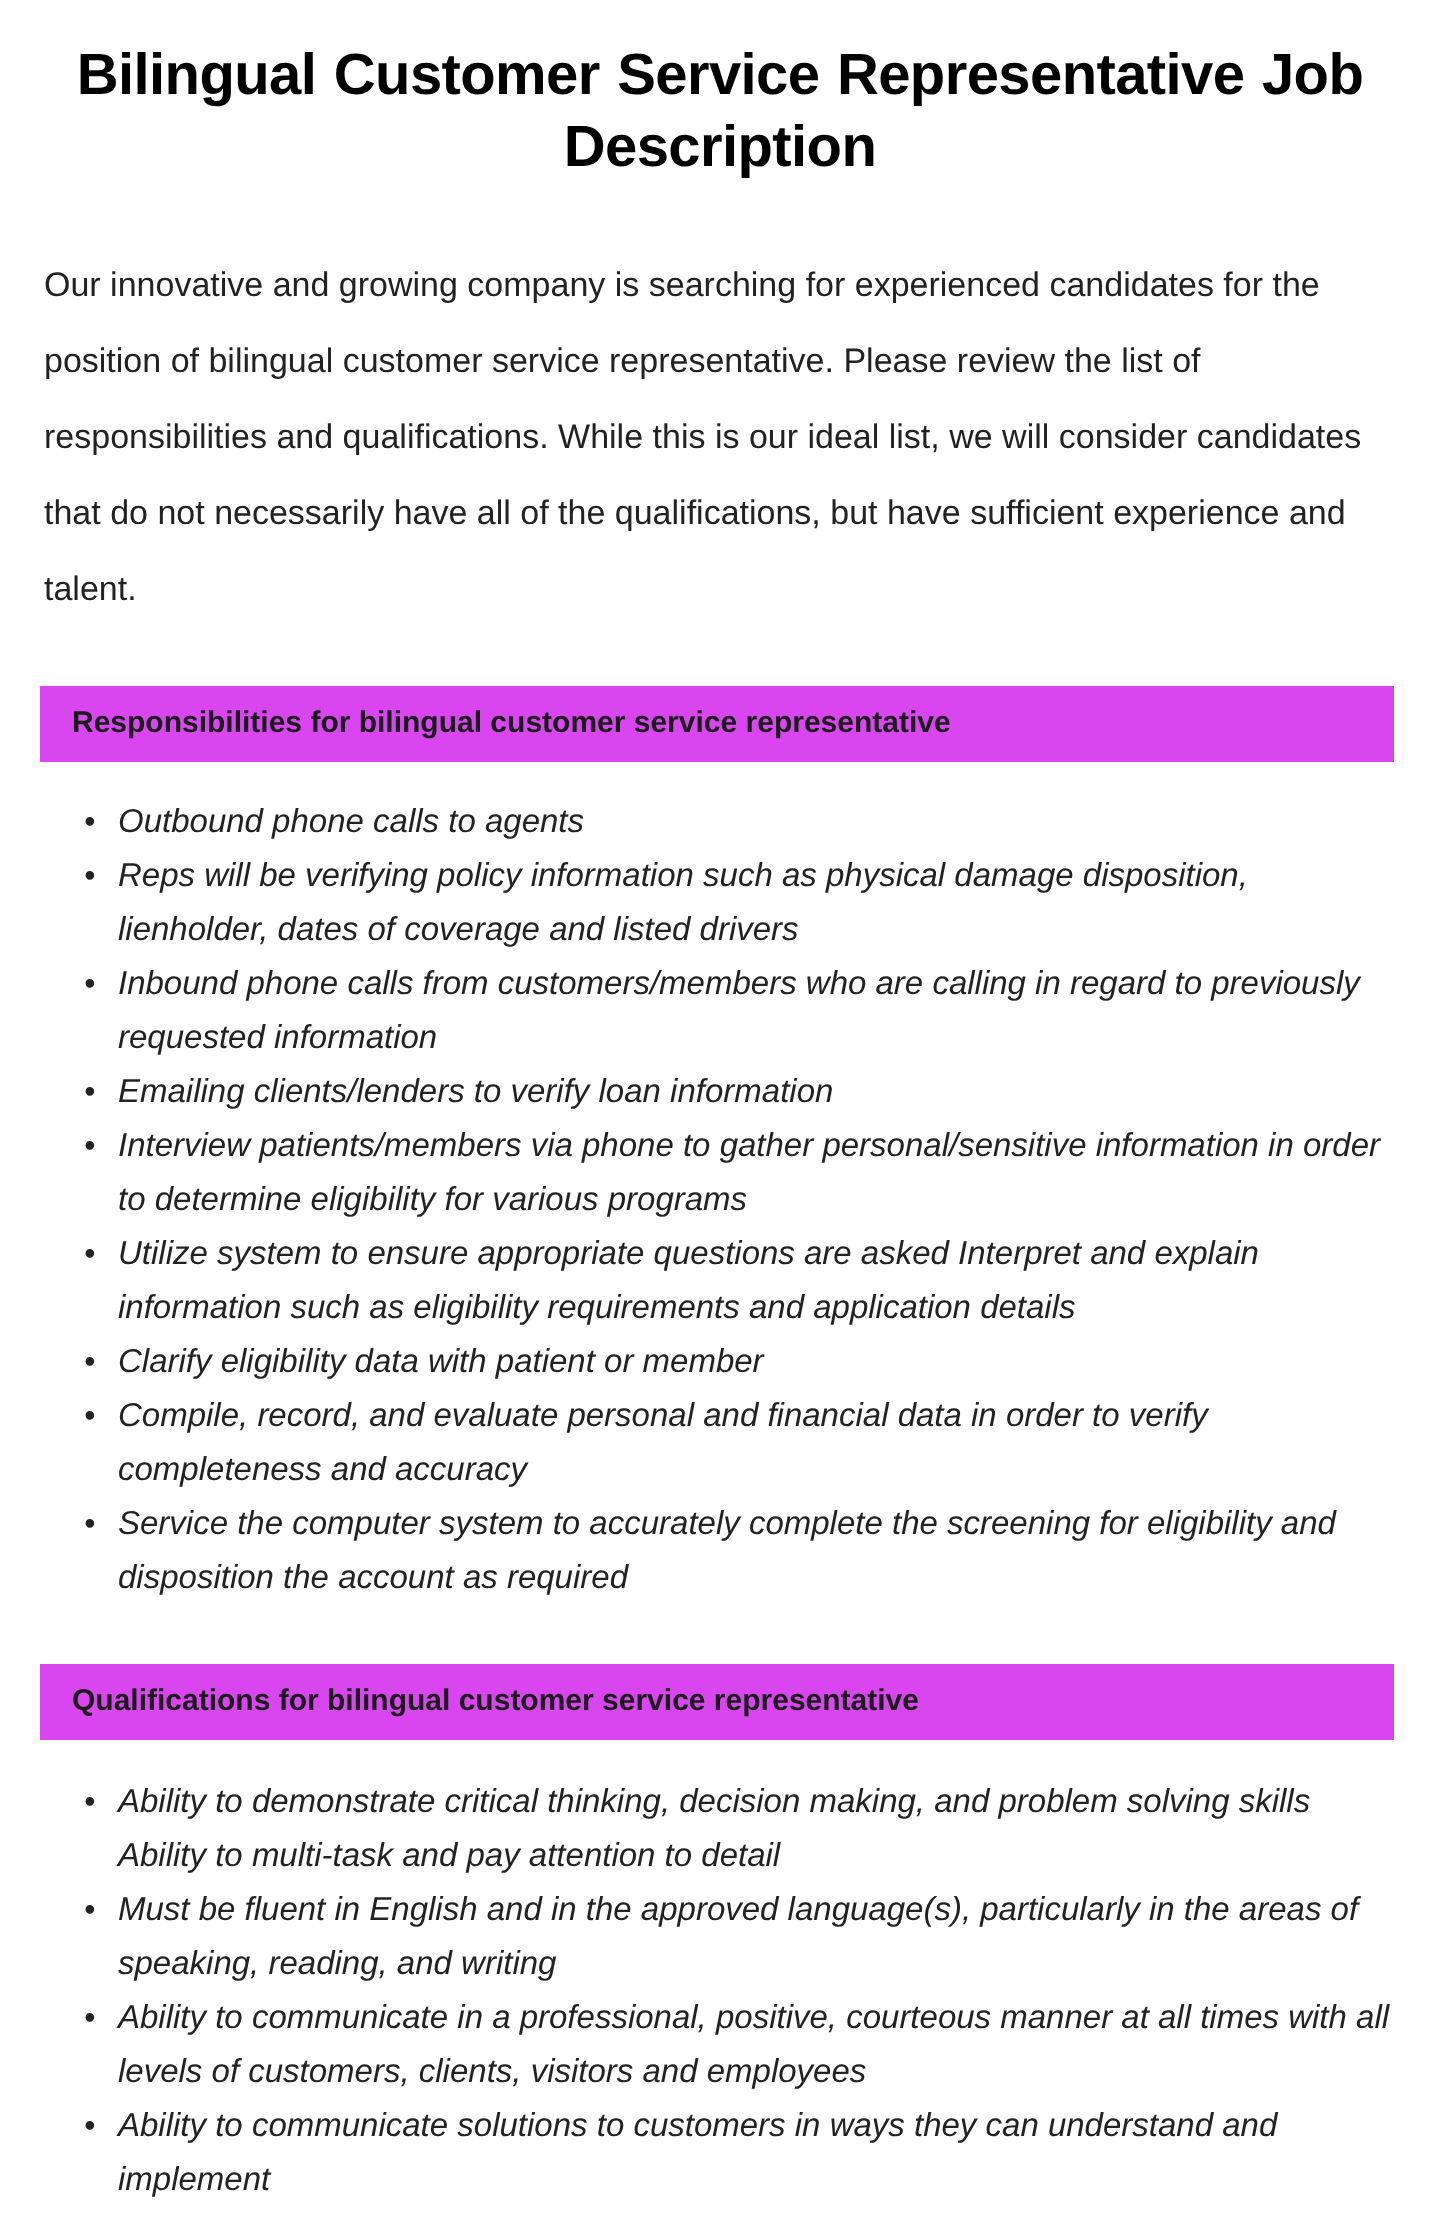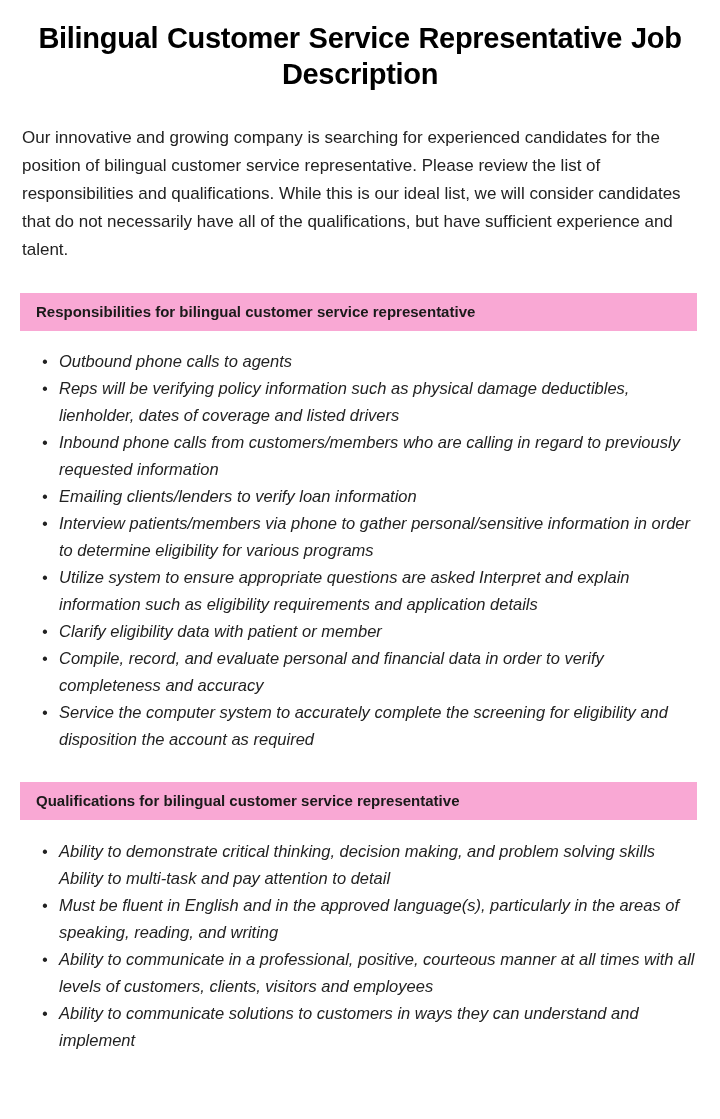--- a/index.html
+++ b/index.html
@@ -27,32 +27,32 @@
     font-weight: 700;
     text-align: center;
     color: #000000;
     margin: 12px;
     padding: 8px 4px 0 4px;
     letter-spacing: -0.3px;
     word-spacing: 1px;
   }
   .intro {
     font-size: 17px;
-    line-height: 28px;
+    line-height: 38px;
     color: #222222;
     margin: 0;
     padding: 20px 24px 0 22px;
     text-align: left;
   }
   .section {
     margin: 0;
     padding: 0;
   }
   .section-header {
-    background: #f9a8d4;
+    background: #d946ef;
     margin: 29px 23px 0 20px;
     padding: 9px 0 10px 16px;
     font-size: 15px;
     line-height: 19px;
     font-weight: 700;
     color: #1a1a1a;
     box-sizing: border-box;
   }
   ul.bullets {
     list-style: none;
@@ -90,21 +90,21 @@
 <div class="page">
 
   <h1 class="doc-title">Bilingual Customer Service Representative Job Description</h1>
 
   <p class="intro">Our innovative and growing company is searching for experienced candidates for the position of bilingual customer service representative. Please review the list of responsibilities and qualifications. While this is our ideal list, we will consider candidates that do not necessarily have all of the qualifications, but have sufficient experience and talent.</p>
 
   <div class="section section-responsibilities">
     <div class="section-header">Responsibilities for bilingual customer service representative</div>
     <ul class="bullets">
       <li>Outbound phone calls to agents</li>
-      <li>Reps will be verifying policy information such as physical damage deductibles, lienholder, dates of coverage and listed drivers</li>
+      <li>Reps will be verifying policy information such as physical damage disposition, lienholder, dates of coverage and listed drivers</li>
       <li>Inbound phone calls from customers/members who are calling in regard to previously requested information</li>
       <li>Emailing clients/lenders to verify loan information</li>
       <li>Interview patients/members via phone to gather personal/sensitive information in order to determine eligibility for various programs</li>
       <li>Utilize system to ensure appropriate questions are asked Interpret and explain information such as eligibility requirements and application details</li>
       <li>Clarify eligibility data with patient or member</li>
       <li>Compile, record, and evaluate personal and financial data in order to verify completeness and accuracy</li>
       <li>Service the computer system to accurately complete the screening for eligibility and disposition the account as required</li>
     </ul>
   </div>
 

